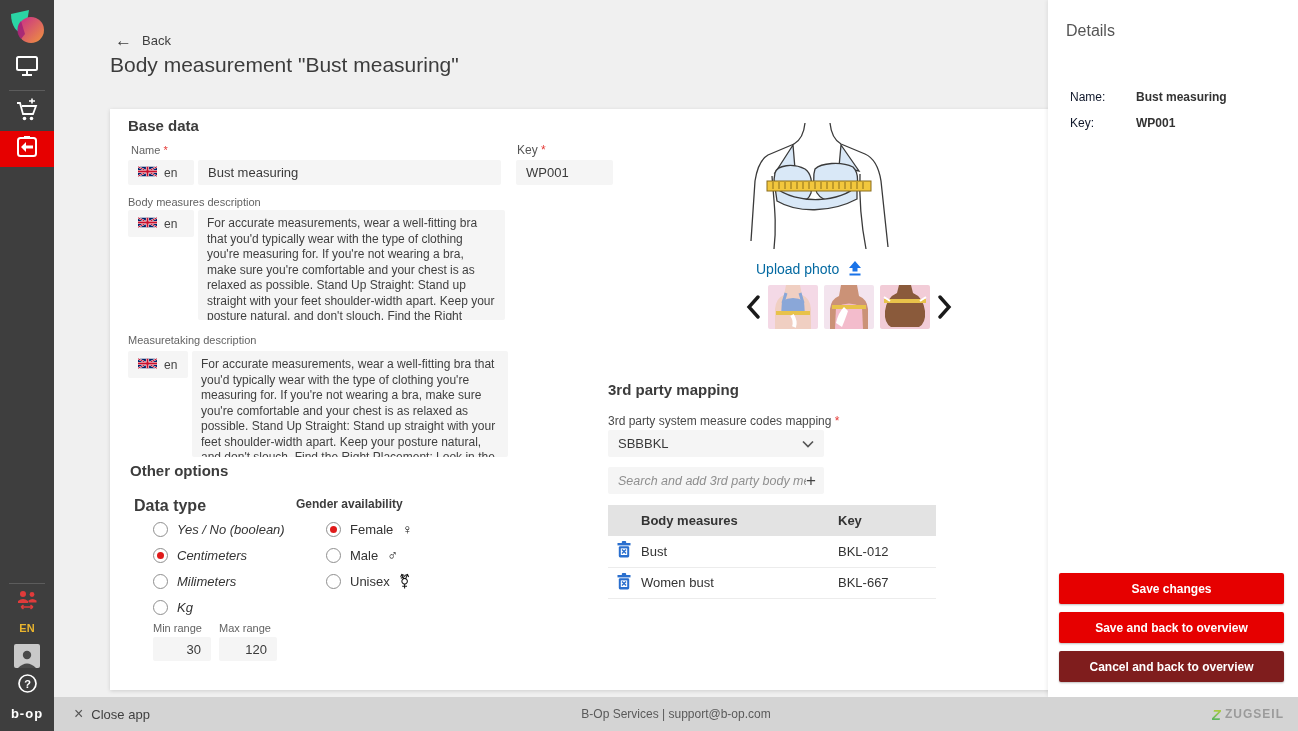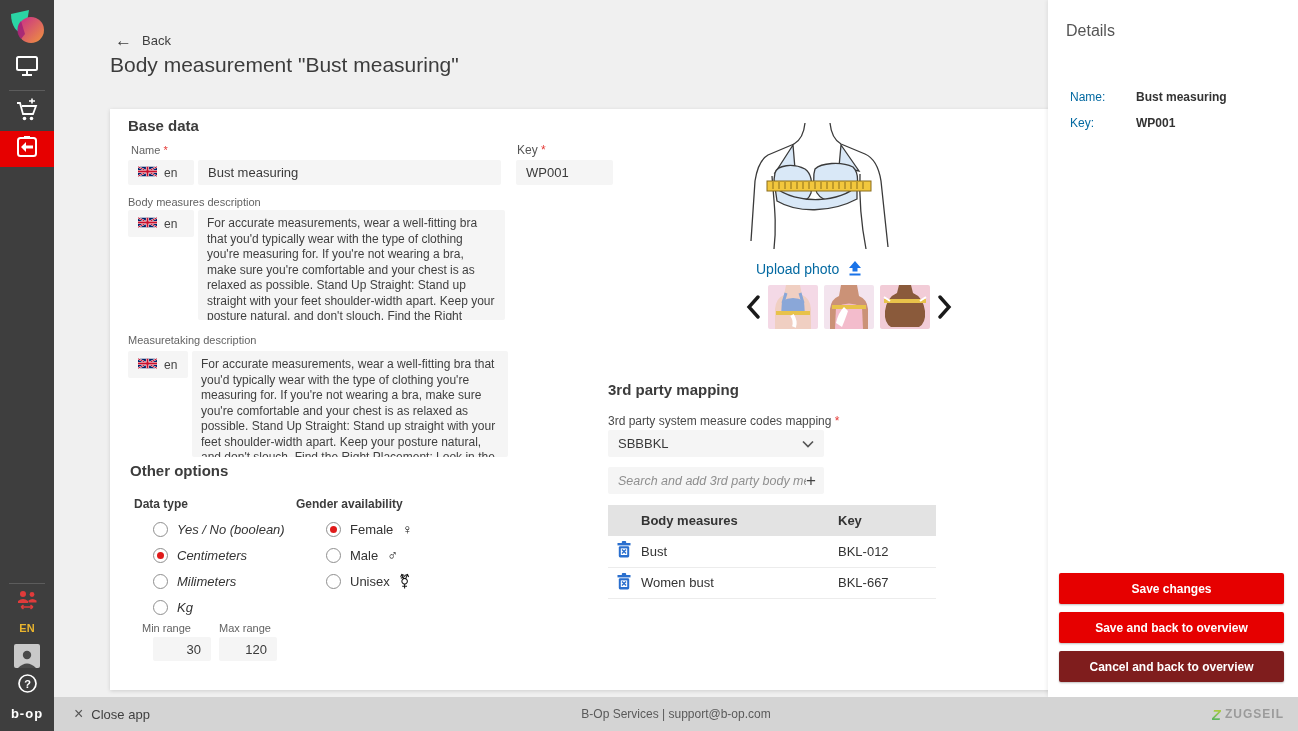--- a/index.html
+++ b/index.html
@@ -25,21 +25,21 @@
   .footer-center { position:absolute; left:0; right:0; text-align:center; font-size:12px; color:#5a5a5a; pointer-events:none; }
   .footer-brand { margin-left:auto; margin-right:14px; display:flex; align-items:center; gap:4px; }
   .footer-brand .z { font-weight:900; font-size:15px; font-style:italic; background:linear-gradient(180deg,#cfd433 0%, #3fae6a 100%); -webkit-background-clip:text; background-clip:text; color:transparent; }
   .footer-brand .brand-txt { font-weight:bold; font-size:12px; color:#9b9b9b; letter-spacing:1px; }
 
   
   .details { position:absolute; right:0; top:0; width:250px; height:697px; background:#fff; box-shadow:-1px 0 4px rgba(0,0,0,.08); z-index:10; }
   .details h2 { font-size:16px; font-weight:normal; color:#555; margin:22px 0 12px 18px; }
   .det-row { display:flex; margin:0 0 12px 22px; font-size:12px; }
   .det-rows { margin-top:50px; }
-  .det-label { width:66px; color:#0369a1; }
+  .det-label { width:66px; color:#0f172a; }
   .det-value { font-weight:bold; color:#333; }
   .det-buttons { position:absolute; left:11px; right:14px; bottom:15px; display:flex; flex-direction:column; gap:8px; }
   .btn { height:31px; border:none; border-radius:2px; color:#fff; font-weight:bold; font-size:12px; font-family:"Liberation Sans",sans-serif; cursor:pointer; box-shadow:0 1px 2px rgba(0,0,0,.25); }
   .btn-red { background:#e60000; }
   .btn-gray { background:#7f1d1d; }
 
   
   .back-row { position:absolute; left:115px; top:32px; display:flex; align-items:center; gap:10px; color:#3e3e3e; font-size:13px; cursor:pointer; }
   .back-arrow { font-size:17px; line-height:1; }
   .page-title { position:absolute; left:110px; top:53px; font-size:21px; color:#3c3c3c; }
@@ -220,21 +220,21 @@
             <path d="M30,0 V30 M0,15 H60" stroke="#fff" stroke-width="10"></path>
             <path d="M30,0 V30 M0,15 H60" stroke="#C8102E" stroke-width="6"></path>
           </svg>
       </span>
       <span>en</span>
     </div>
     <div class="descbox" style="left:82px; top:242px; width:316px; height:106px;">For accurate measurements, wear a well-fitting bra that you'd typically wear with the type of clothing you're measuring for. If you're not wearing a bra, make sure you're comfortable and your chest is as relaxed as possible. Stand Up Straight: Stand up straight with your feet shoulder-width apart. Keep your posture natural, and don't slouch. Find the Right Placement: Look in the mirror if available and make sure the measuring tape is level and straight all around the chest. The tape should sit mid-bust.</div>
 
     <div class="sec-title" style="left:20px; top:353px;">Other options</div>
 
-    <div class="fld-label" style="left:24px; top:388px; font-weight:bold; font-size:12px; color:#3c3c3c;">Data type</div>
+    <div class="fld-label" style="left:24px; top:388px; font-weight:bold; font-size:16px; color:#3c3c3c;">Data type</div>
     <div class="radio-group" style="left:43px; top:407px;font-style:italic;">
       <label class="radio-item">
           <span class="rb"></span>
           <span>Yes / No (boolean)</span>
         </label>
       <label class="radio-item">
           <span class="rb on"></span>
           <span>Centimeters</span>
         </label>
       <label class="radio-item">
@@ -259,21 +259,21 @@
           <span>Male</span>
           <span class="gender-sym">♂</span>
         </label>
       <label class="radio-item">
           <span class="rb"></span>
           <span>Unisex</span>
           <span class="gender-sym">⚧</span>
         </label>
     </div>
 
-    <div class="fld-label" style="left:32px; top:513px;">Min range</div>
+    <div class="fld-label" style="left:43px; top:513px;">Min range</div>
     <div class="fld-label" style="left:109px; top:513px;">Max range</div>
     <input class="inp mini-inp" style="left: 43px; top: 528px; width: 58px; height: 24px;" value="30">
     <input class="inp mini-inp" style="left: 109px; top: 528px; width: 58px; height: 24px;" value="120">
 
     <div class="illus">
       <svg width="170" height="134" viewBox="0 0 170 134">
         <g stroke="#3a3a3a" stroke-width="1.3" fill="none">
           <path d="M70 2 C69 12 66 19 59 23 L33 34 C26 38 22 47 20 60 L16 120"></path>
           <path d="M95 2 C96 12 99 19 106 23 L130 33 C139 37 144 47 146 60 L153 126"></path>
           <path d="M37 55 C39 82 42 102 39 128"></path>

